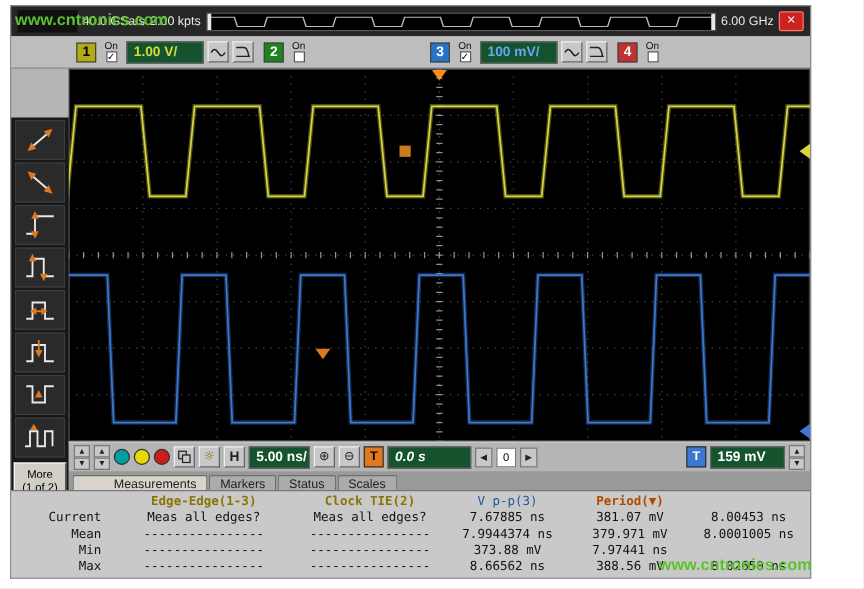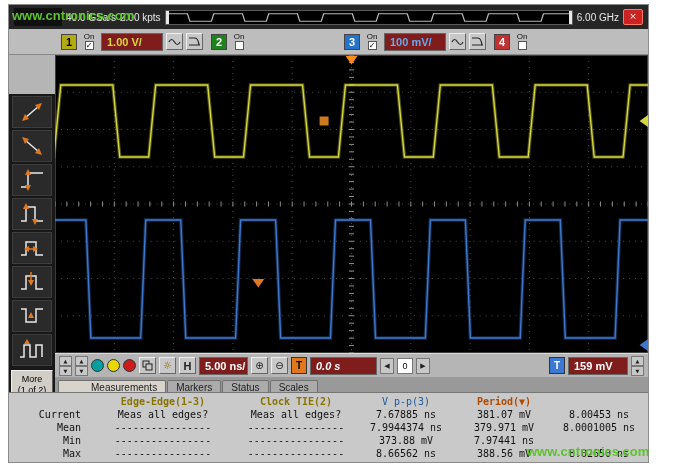--- a/index.html
+++ b/index.html
@@ -27,21 +27,21 @@
   .chbar { height:26px; flex:none; background:#bdbdbd; border-bottom:1px solid #8a8a8a;
     display:flex; align-items:center; padding-left:52px; }
   .chblock { display:flex; align-items:center; gap:3px; margin-right:8px; }
   .gap-after { margin-right:96px; }
   .chnum { width:16px; height:16px; font-size:11px; font-weight:bold; text-align:center;
     line-height:15px; border:1px solid #444; flex:none; }
   .onwrap { display:flex; flex-direction:column; align-items:center; width:18px; line-height:1; }
   .onlabel { font-size:8px; color:#111; }
   .checkbox { width:9px; height:9px; background:#fff; border:1px solid #555; font-size:8px;
     line-height:8px; text-align:center; color:#000; }
-  .lcd { background:#7f1d1d; border:1px solid #666; height:18px; padding:0 5px; font-size:11px;
+  .lcd { background:#14532d; border:1px solid #666; height:18px; padding:0 5px; font-size:11px;
     font-weight:bold; line-height:16px; color:#fff; white-space:nowrap; }
   .chscale { width:62px; }
   .iconbtn { width:17px; height:17px; background:#c8c8c8; border:1px solid;
     border-color:#eeeeee #666666 #666666 #eeeeee; display:flex; align-items:center;
     justify-content:center; flex:none; }
 
   
   .mainrow { flex:1; display:flex; min-height:0; }
   .sidebar { width:46px; flex:none; background:#181818; display:flex; flex-direction:column;
     align-items:center; padding:2px 0; gap:2px;margin-top:39px; }

